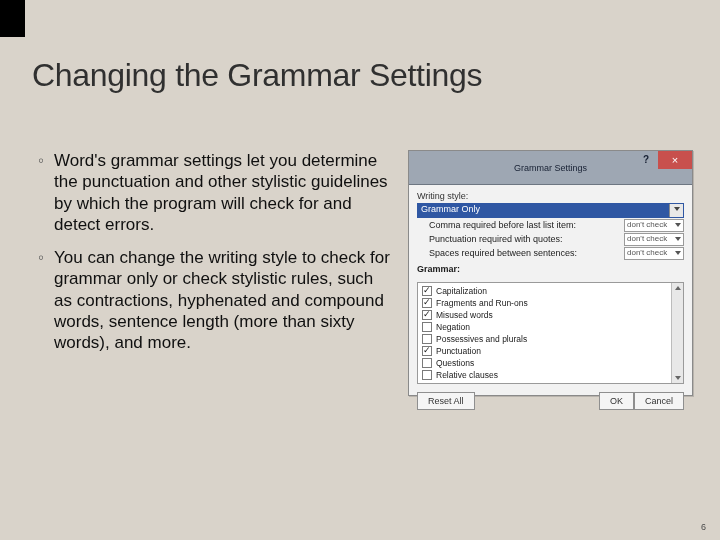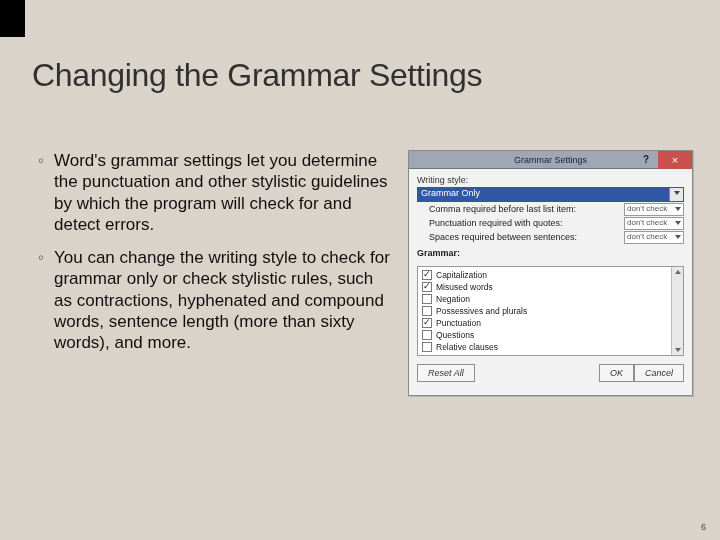--- a/index.html
+++ b/index.html
@@ -60,21 +60,21 @@
     left: 408px;
     width: 285px;
     height: 246px;
     background: #f2f2f2;
     border: 1px solid #8a8a8a;
     font-size: 9px;
     color: #1a1a1a;
     box-shadow: 1px 1px 0 rgba(0,0,0,.15);
   }
   .titlebar {
-    height: 18px;
+    height: 34px;
     background: #9ea7b3;
     position: relative;
     border-bottom: 1px solid #6d7682;
   }
   .titlebar .title {
     position: absolute;
     left: 50%; top: 50%;
     transform: translate(-50%, -52%);
     font-size: 9px;
     color: #172033;
@@ -211,21 +211,20 @@
     top: -2px; left: 0;
     font-size: 9px;
     color: #1a1a1a;
   }
 
   .button-row {
     display: flex;
     justify-content: space-between;
     align-items: center;
     padding: 6px 8px 6px 8px;
-    font-style: italic;
   }
   .btn {
     height: 18px;
     border: 1px solid #8f8f8f;
     background: #f5f5f5;
     font-size: 9px;
     padding: 0 10px;
     line-height: 16px;
     color: #333;
   }
@@ -283,20 +282,24 @@
 
     <div class="group-heading" style="margin-top:4px;">Grammar:</div>
     <div class="grammar-list">
       <div id="grammar-items">
           <div class="check-item">
             <span class="cbx checked"></span>
             <span>Capitalization</span>
           </div>
           <div class="check-item">
             <span class="cbx checked"></span>
+            <span>Fragments and Run-ons</span>
+          </div>
+          <div class="check-item">
+            <span class="cbx checked"></span>
             <span>Misused words</span>
           </div>
           <div class="check-item">
             <span class="cbx"></span>
             <span>Negation</span>
           </div>
           <div class="check-item">
             <span class="cbx"></span>
             <span>Possessives and plurals</span>
           </div>

